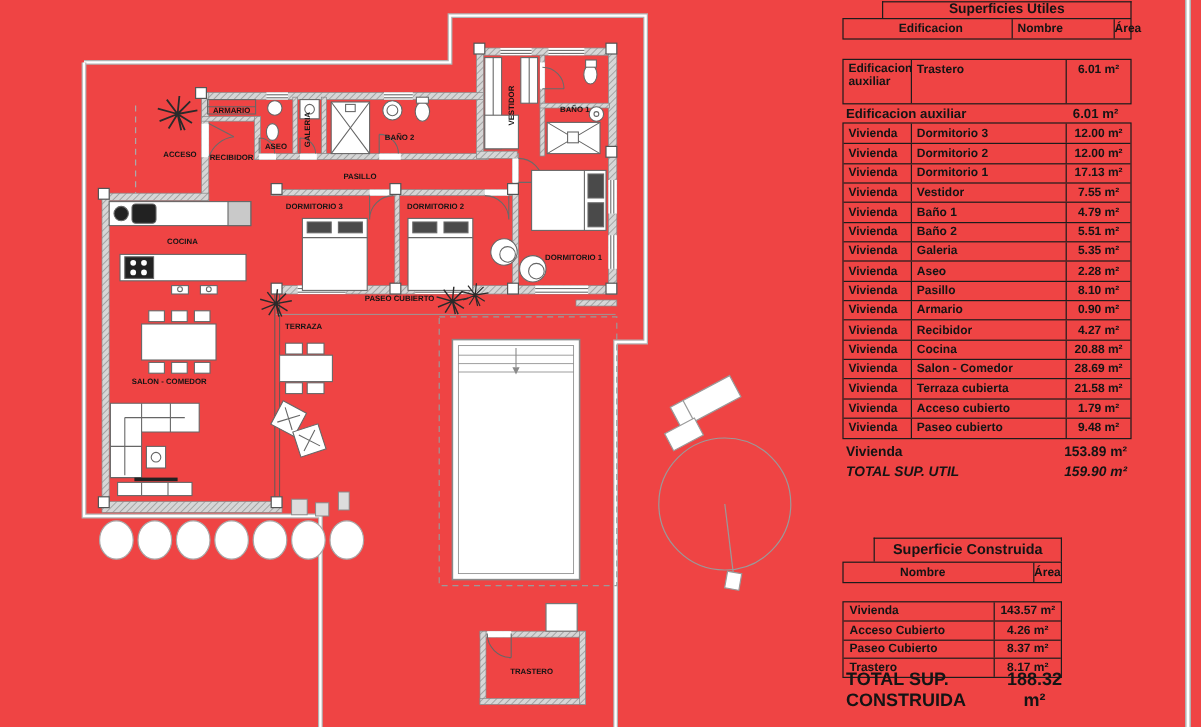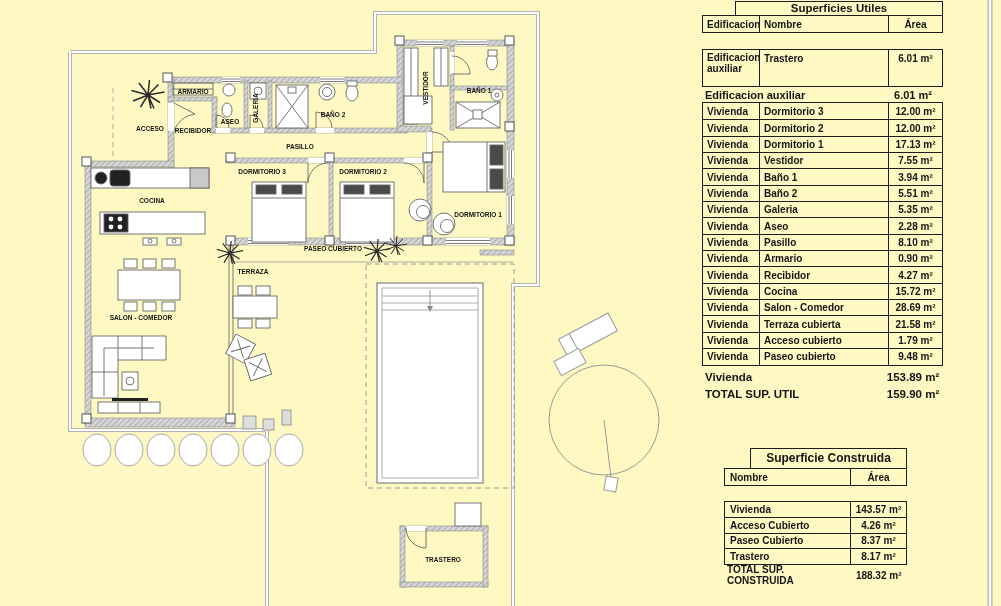--- a/index.html
+++ b/index.html
@@ -1,17 +1,17 @@
 <!DOCTYPE html>
 <html><head>
 <meta charset="utf-8">
 <style>
   html,body{margin:0;padding:0;background:#fff;width:1001px;height:606px;overflow:hidden;
     font-family:"Liberation Sans",sans-serif;}
-  #page{position:relative;width:1001px;height:606px;background:#fef9c3;}
+  #page{position:relative;width:1001px;height:606px;background:#ef4444;}
   svg text{font-family:"Liberation Sans",sans-serif;font-weight:bold;fill:#141414;}
   .tbl{position:absolute;font-weight:bold;color:#141414;}
   .titlebox{border:1px solid #1c1c1c;text-align:center;}
   .hdrbox{border:1px solid #1c1c1c;display:flex;}
   .box{border:1px solid #1c1c1c;}
   .t-row{display:flex;box-sizing:border-box;}
   .t-row + .t-row{border-top:1px solid #1c1c1c;}
   .t-cell{box-sizing:border-box;display:flex;align-items:center;height:100%;}
   
   .t1w{width:241px;}
@@ -20,21 +20,21 @@
   .t1 .c2{flex:1;justify-content:center;border-left:1px solid #1c1c1c;}
   .t1 .t-row{height:16.35px;font-size:10px;}
   
   .t2w{width:183px;}
   .t2 .c0{width:125px;padding-left:5px;}
   .t2 .c1{flex:1;justify-content:center;border-left:1px solid #1c1c1c;text-align:right;}
   .t2 .t-row{height:15.4px;font-size:10px;}
   .free{display:flex;align-items:center;font-size:11px;}
   .free .lbl{padding-left:3px;}
   .free .val{margin-left:auto;width:60px;text-align:center;}
-  .hcell{box-sizing:border-box;display:flex;align-items:center;font-size:10px;height:100%;}
+  .hcell{box-sizing:border-box;display:flex;align-items:center;font-size:10px;height:100%;margin-left:42px;}
 </style>
 </head>
 <body>
 
 <div id="page">
 
 <svg viewBox="0 0 1001 606" width="1001" height="606" style="position:absolute;left:0;top:0">
   <defs>
     <pattern id="hatch" width="4" height="4" patternUnits="userSpaceOnUse" patternTransform="rotate(45)">
       <rect width="4" height="4" fill="#d6d6d6"></rect>
@@ -372,21 +372,21 @@
           <div class="t-cell c2">17.13 m²</div>
         </div>
         <div class="t-row">
           <div class="t-cell c0">Vivienda</div>
           <div class="t-cell c1">Vestidor</div>
           <div class="t-cell c2">7.55 m²</div>
         </div>
         <div class="t-row">
           <div class="t-cell c0">Vivienda</div>
           <div class="t-cell c1">Baño 1</div>
-          <div class="t-cell c2">3.94 m²</div>
+          <div class="t-cell c2">4.79 m²</div>
         </div>
         <div class="t-row">
           <div class="t-cell c0">Vivienda</div>
           <div class="t-cell c1">Baño 2</div>
           <div class="t-cell c2">5.51 m²</div>
         </div>
         <div class="t-row">
           <div class="t-cell c0">Vivienda</div>
           <div class="t-cell c1">Galeria</div>
           <div class="t-cell c2">5.35 m²</div>
@@ -407,21 +407,21 @@
           <div class="t-cell c2">0.90 m²</div>
         </div>
         <div class="t-row">
           <div class="t-cell c0">Vivienda</div>
           <div class="t-cell c1">Recibidor</div>
           <div class="t-cell c2">4.27 m²</div>
         </div>
         <div class="t-row">
           <div class="t-cell c0">Vivienda</div>
           <div class="t-cell c1">Cocina</div>
-          <div class="t-cell c2">15.72 m²</div>
+          <div class="t-cell c2">20.88 m²</div>
         </div>
         <div class="t-row">
           <div class="t-cell c0">Vivienda</div>
           <div class="t-cell c1">Salon - Comedor</div>
           <div class="t-cell c2">28.69 m²</div>
         </div>
         <div class="t-row">
           <div class="t-cell c0">Vivienda</div>
           <div class="t-cell c1">Terraza cubierta</div>
           <div class="t-cell c2">21.58 m²</div>
@@ -435,27 +435,27 @@
           <div class="t-cell c0">Vivienda</div>
           <div class="t-cell c1">Paseo cubierto</div>
           <div class="t-cell c2">9.48 m²</div>
         </div>
       </div>
 
   <div class="free" style="height:16px;margin-top:3px;font-size:11.5px;">
     <span class="lbl">Vivienda</span>
     <span class="val">153.89 m²</span>
   </div>
-  <div class="free" style="height:18px;font-size:11.5px;">
+  <div class="free" style="height:18px;font-size:11.5px;font-style:italic;">
     <span class="lbl">TOTAL SUP. UTIL</span>
     <span class="val">159.90 m²</span>
   </div>
 </div>
 
-<div class="tbl t2 t2w" style="left:724px;top:448px;">
+<div class="tbl t2 t2w" style="left:702px;top:448px;">
   <div class="titlebox" style="margin-left:26px;height:19px;line-height:19px;font-size:12px;border-bottom:none;">Superficie Construida</div>
   <div class="hdrbox" style="height:16px;">
     <div class="hcell" style="width:125px;padding-left:5px;">Nombre</div>
     <div class="hcell" style="flex:1;justify-content:center;border-left:1px solid #1c1c1c;">Área</div>
   </div>
 
   <div class="box" style="margin-top:15px;">
         <div class="t-row">
           <div class="t-cell c0">Vivienda</div>
           <div class="t-cell c1">143.57 m²</div>
@@ -467,19 +467,19 @@
         <div class="t-row">
           <div class="t-cell c0">Paseo Cubierto</div>
           <div class="t-cell c1">8.37 m²</div>
         </div>
         <div class="t-row">
           <div class="t-cell c0">Trastero</div>
           <div class="t-cell c1">8.17 m²</div>
         </div>
       </div>
 
-  <div class="free" style="height:15px;margin-top:3px;font-size:10px;">
+  <div class="free" style="height:15px;margin-top:3px;font-size:15px;">
     <span class="lbl">TOTAL SUP. CONSTRUIDA</span>
     <span class="val" style="width:58px;">188.32 m²</span>
   </div>
 </div>
 
 </div>
 
 </body></html>

